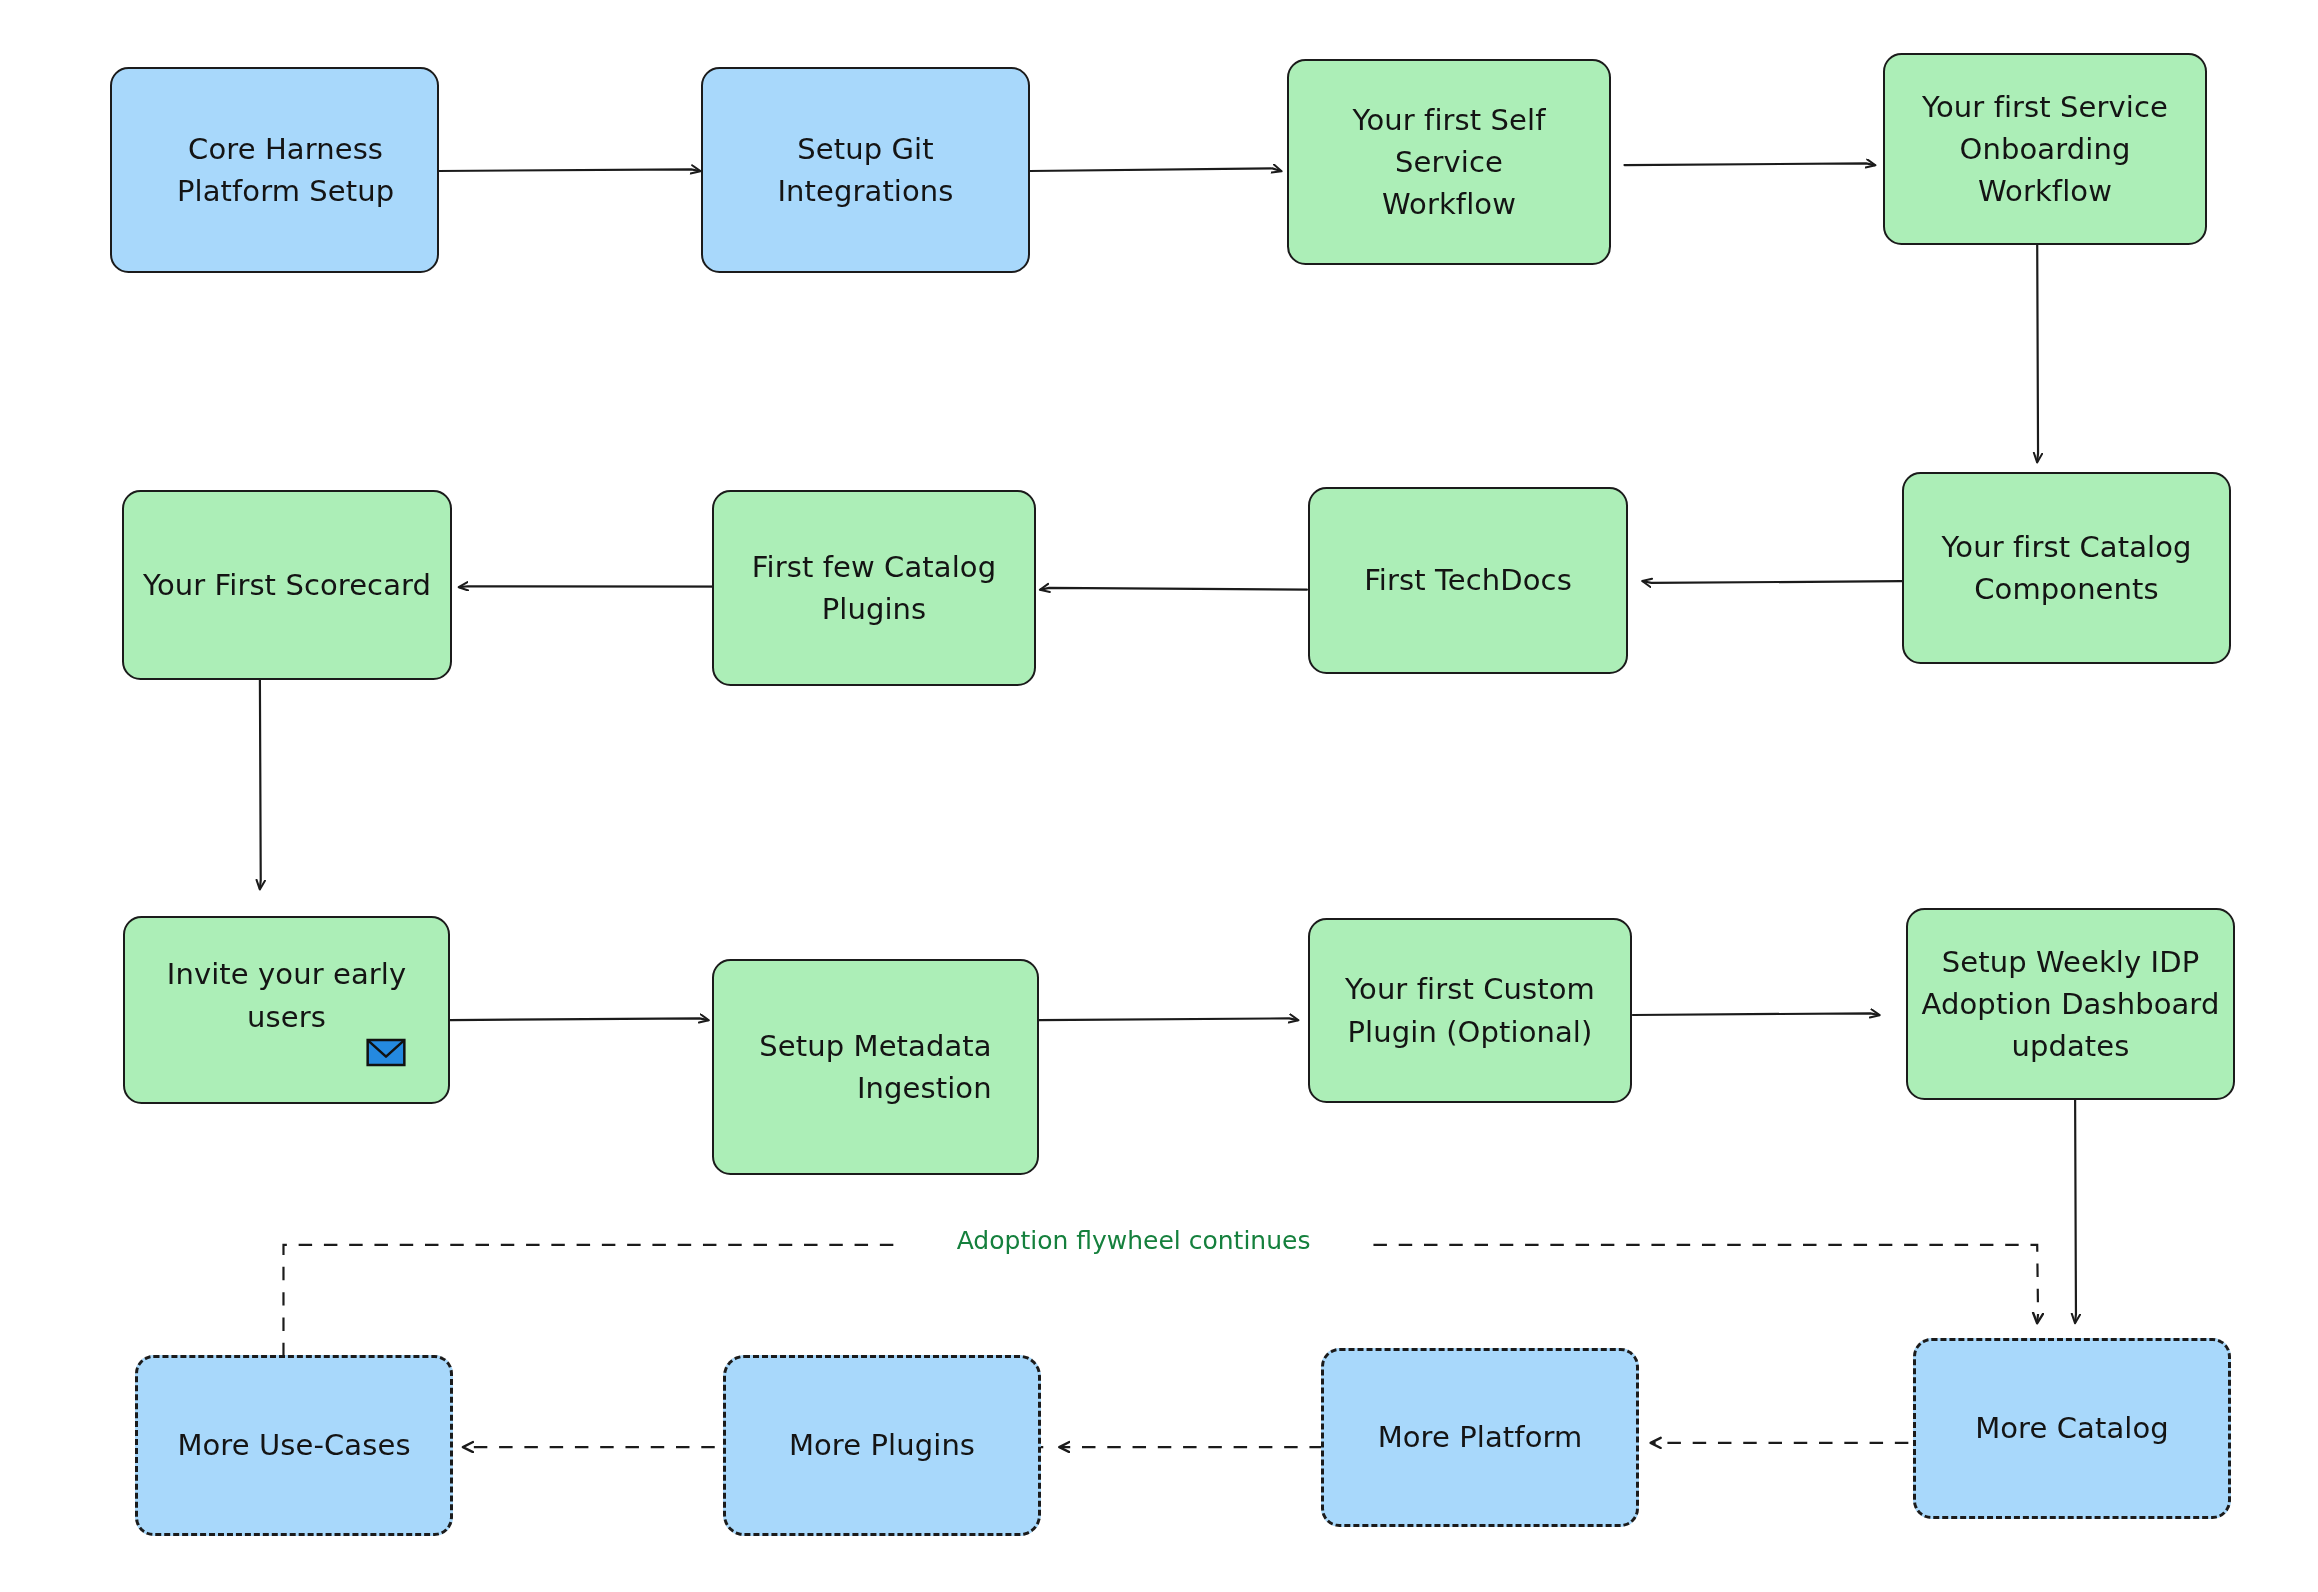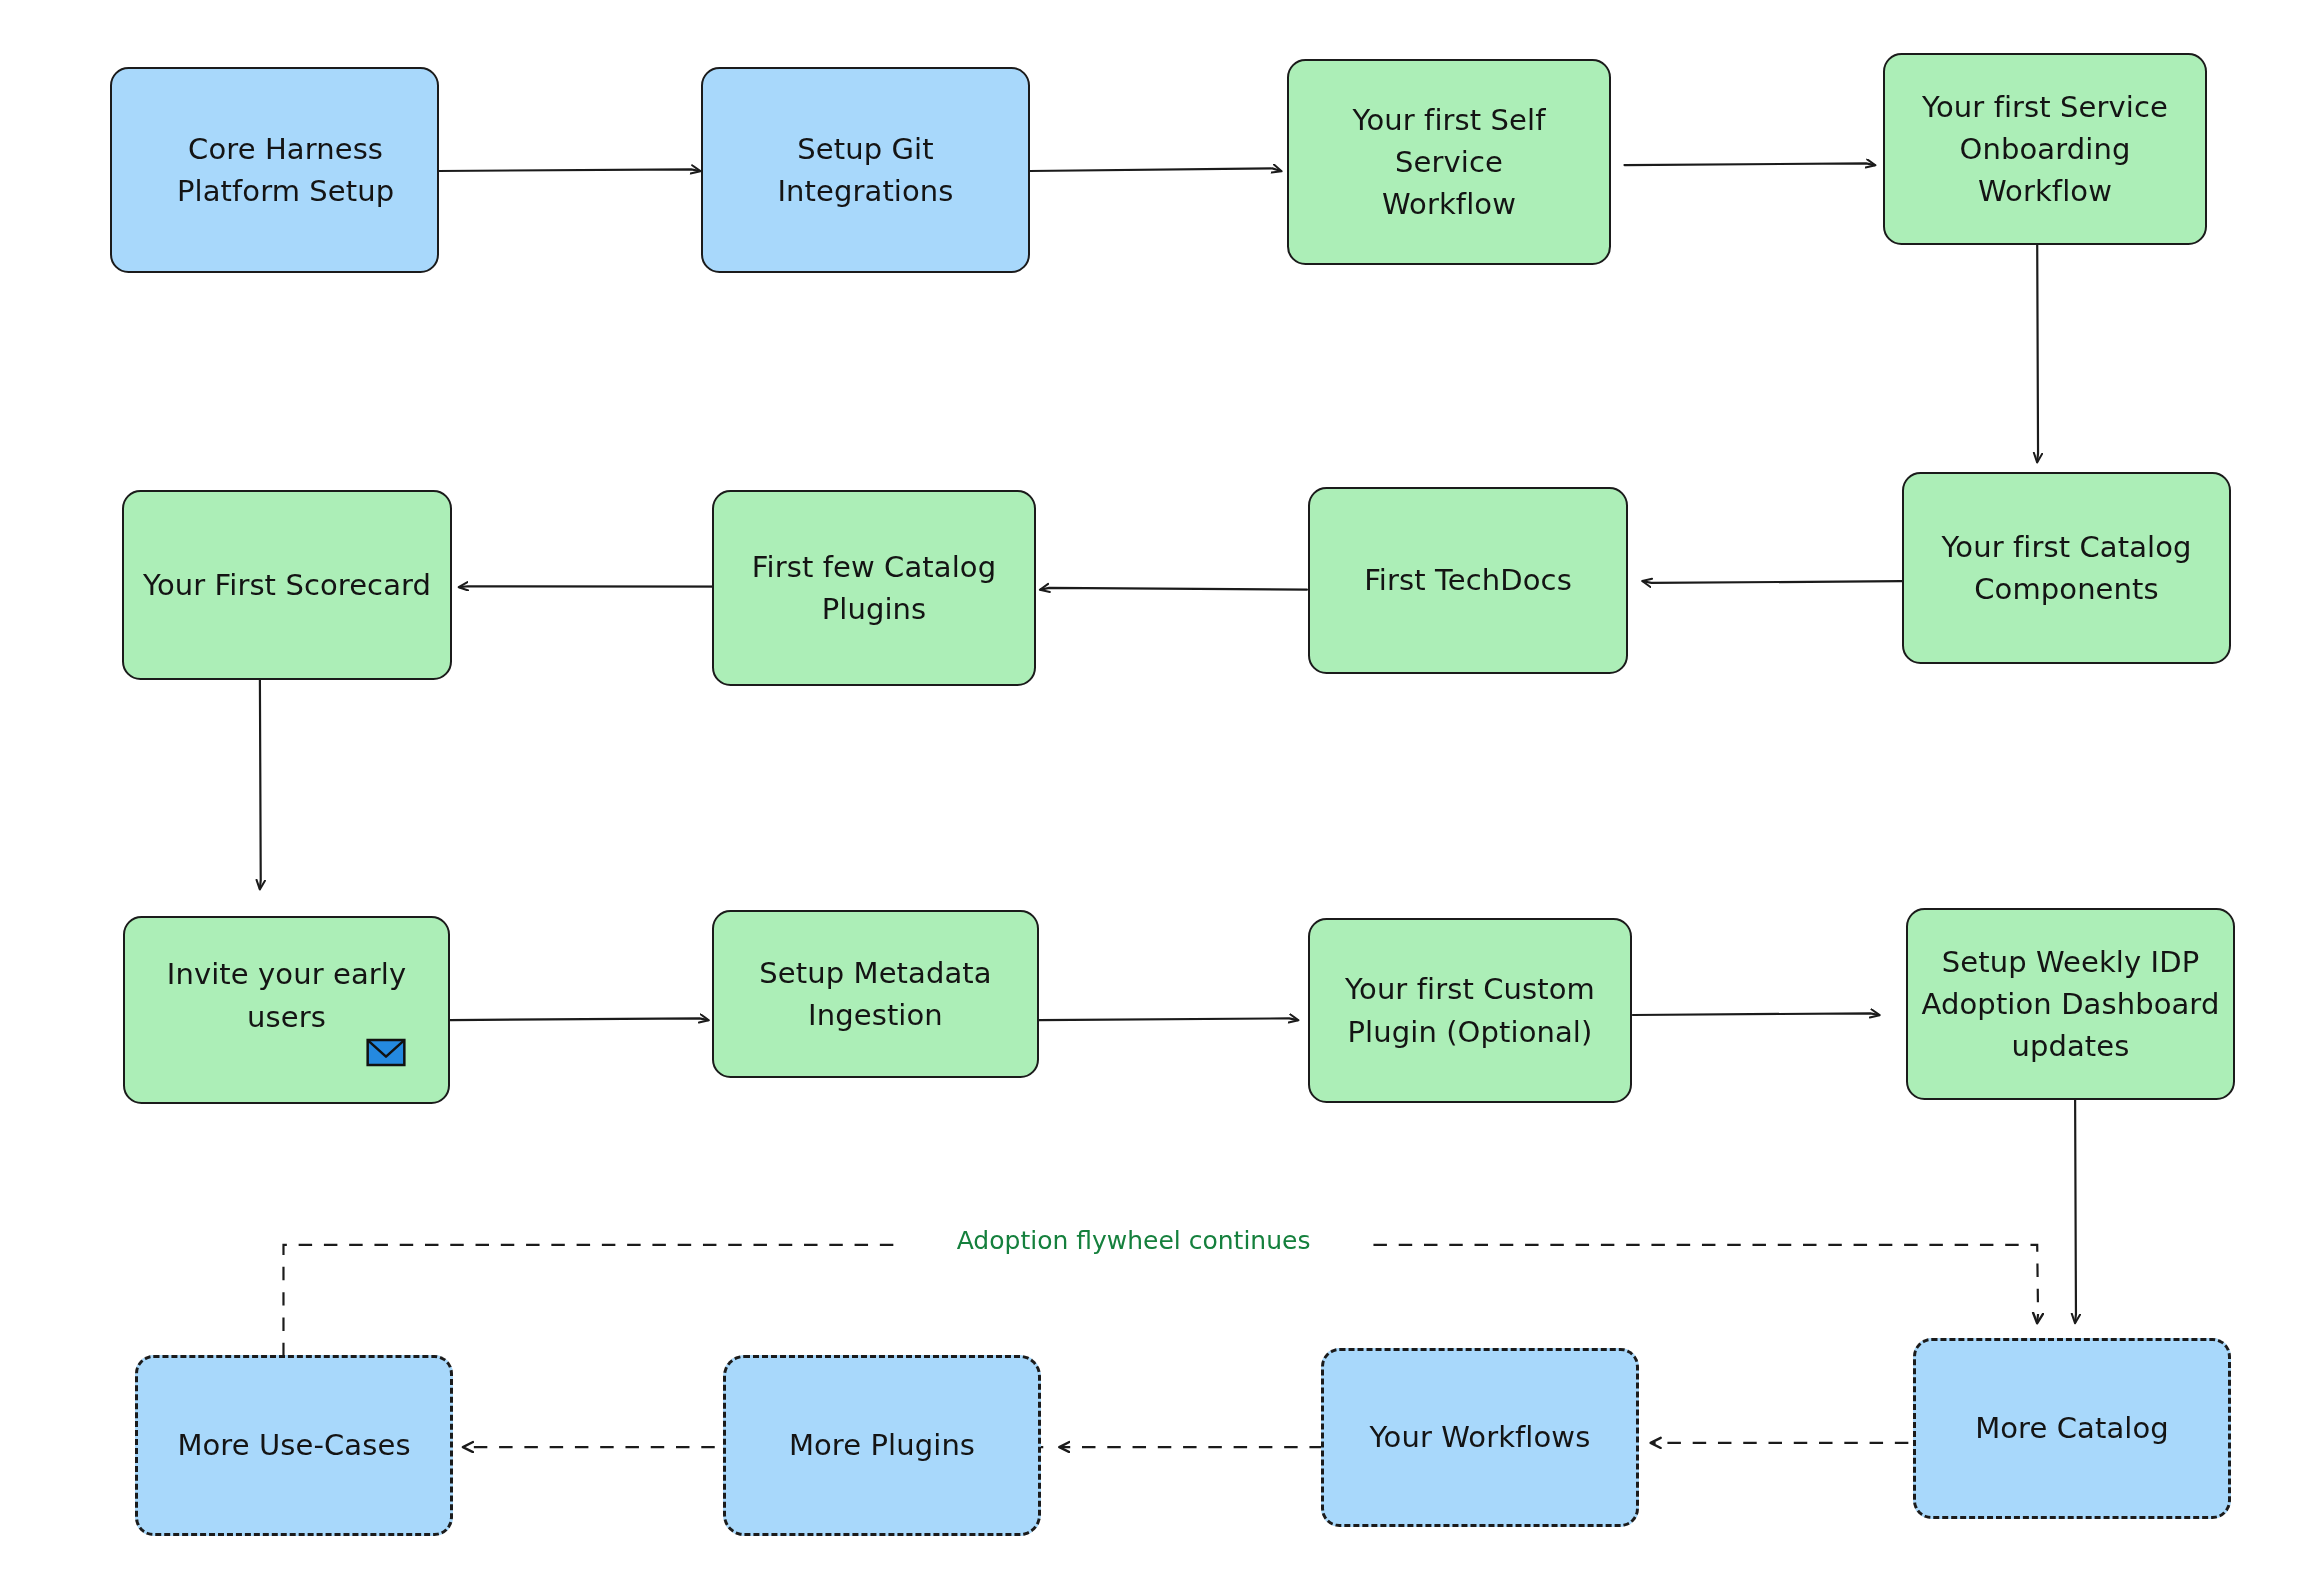--- a/index.html
+++ b/index.html
@@ -174,21 +174,21 @@
 users</span>
       <span class="envelope">
         <svg width="40" height="29" viewBox="0 0 48 34" xmlns="http://www.w3.org/2000/svg">
           <rect x="2" y="2" width="44" height="30" fill="#2489E0" stroke="#111111" stroke-width="3"></rect>
           <path d="M3,3 L24,22 L45,3" fill="none" stroke="#111111" stroke-width="3" stroke-linejoin="round"></path>
         </svg>
       </span>
     </span>
   </div>
 
-  <div class="node green" style="left:712px; top:910px; width:327px; height:168px;">
+  <div class="node green" style="left:712px; top:959px; width:327px; height:216px;text-align:right;">
     <span class="node-label">Setup Metadata
 Ingestion</span>
   </div>
 
   <div class="node green" style="left:1308px; top:918px; width:324px; height:185px;">
     <span class="node-label">Your first Custom
 Plugin (Optional)</span>
   </div>
 
   <div class="node green" style="left:1906px; top:908px; width:329px; height:192px;">
@@ -199,21 +199,21 @@
 
   <div class="node blue dashed" style="left:135px; top:1355px; width:318px; height:181px;">
     <span class="node-label">More Use-Cases</span>
   </div>
 
   <div class="node blue dashed" style="left:723px; top:1355px; width:318px; height:181px;border-radius:21px;">
     <span class="node-label">More Plugins</span>
   </div>
 
   <div class="node blue dashed" style="left:1321px; top:1348px; width:318px; height:179px;">
-    <span class="node-label">Your Workflows</span>
+    <span class="node-label">More Platform</span>
   </div>
 
   <div class="node blue dashed" style="left:1913px; top:1338px; width:318px; height:181px;">
     <span class="node-label">More Catalog</span>
   </div>
 
   <div class="edge-label" style="left:950px; top:1226px;">
     <span>Adoption flywheel continues</span>
   </div>
 

